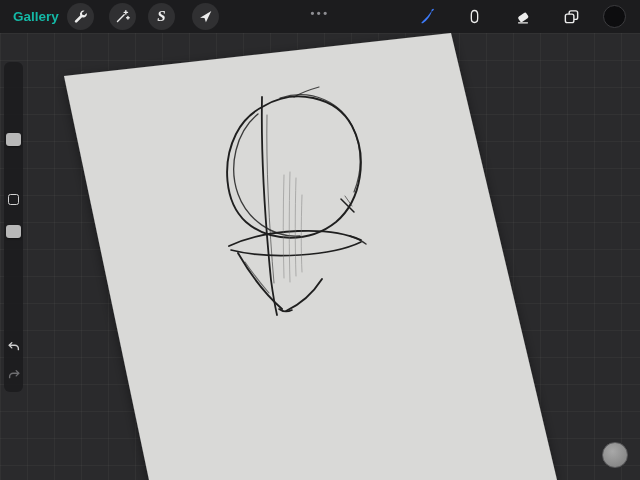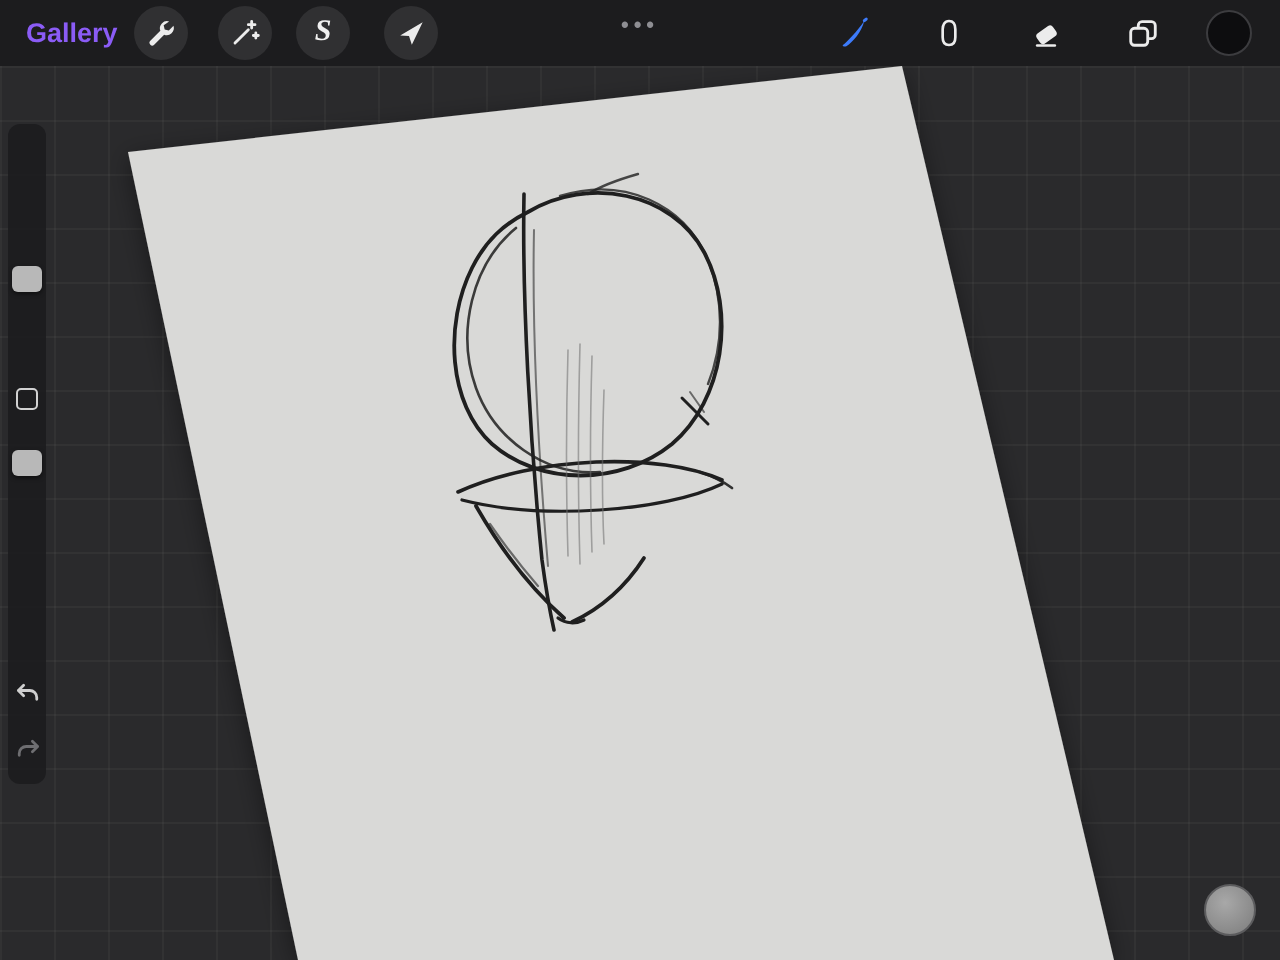--- a/index.html
+++ b/index.html
@@ -17,21 +17,21 @@
   }
 
   
   .topbar {
     position:absolute; left:0; top:0; width:640px; height:33px;
     background:#1c1c1e; z-index:30;
     display:flex; align-items:center;
   }
   .gallery-btn {
     position:absolute; left:13px; top:0; height:50px; line-height:33px;
-    color:#8b5cf6; font-size:13.5px; font-weight:600; cursor:default;
+    color:#14b8a6; font-size:13.5px; font-weight:600; cursor:default;
   }
   .tool-btn {
     position:absolute; top:3px; width:27px; height:27px; border-radius:50%;
     background:#303032; display:flex; align-items:center; justify-content:center;
   }
   .tool-btn.flat { background:transparent; }
   .tool-btn svg { display:block; }
   .s-glyph {
     color:#f0f0f0; font-size:15px; font-weight:700; font-style:italic;
     font-family:"Liberation Serif", serif; line-height:1;

